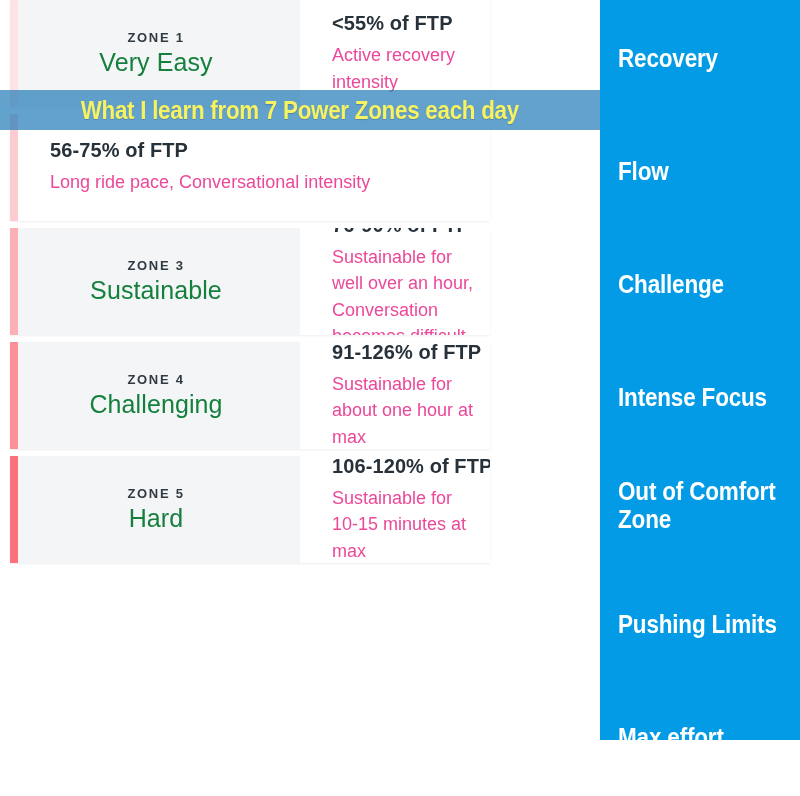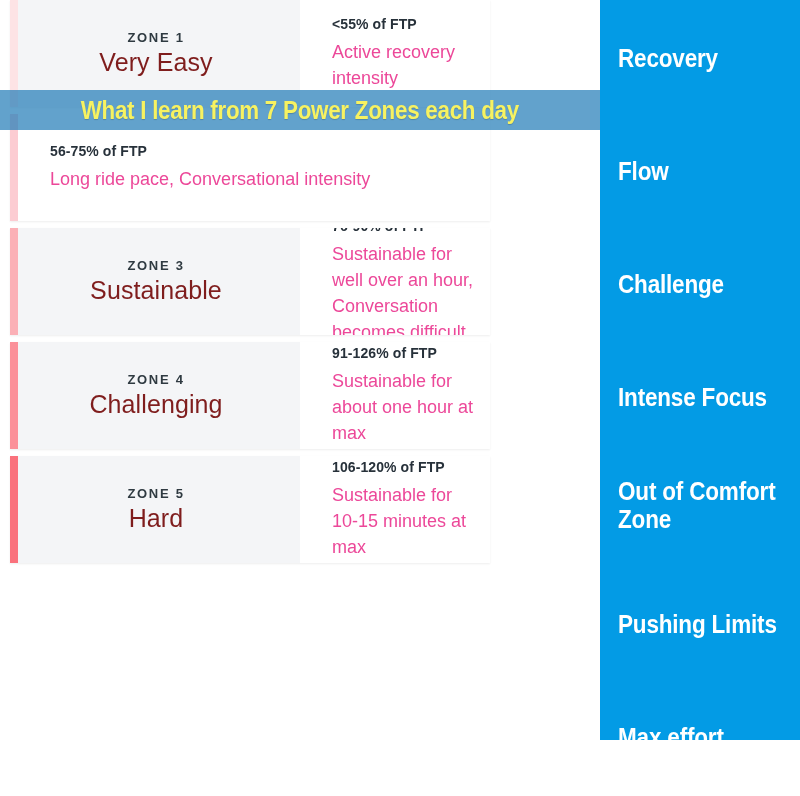--- a/index.html
+++ b/index.html
@@ -58,40 +58,40 @@
     font-size: 13px;
     font-weight: bold;
     letter-spacing: 1.7px;
     color: #2f3a41;
     margin-bottom: 4px;
   }
 
   .zone-title {
     font-size: 25px;
     font-weight: normal;
-    color: #7f1d1d;
+    color: #15803d;
     letter-spacing: 0.1px;
     line-height: 1.1;
   }
 
   .zone-detail-cell {
     flex: 1 1 auto;
     background: #ffffff;
     display: flex;
     flex-direction: column;
     justify-content: center;
     box-sizing: border-box;
     padding-left: 32px;
     padding-right: 8px;
     overflow: hidden;
     white-space: nowrap;
   }
 
   .zone-ftp {
-    font-size: 14px;
+    font-size: 20px;
     font-weight: bold;
     color: #27313a;
     margin-bottom: 7px;
     letter-spacing: 0.1px;
   }
 
   .zone-desc {
     font-size: 18px;
     color: #ec4899;
     line-height: 1.45;

